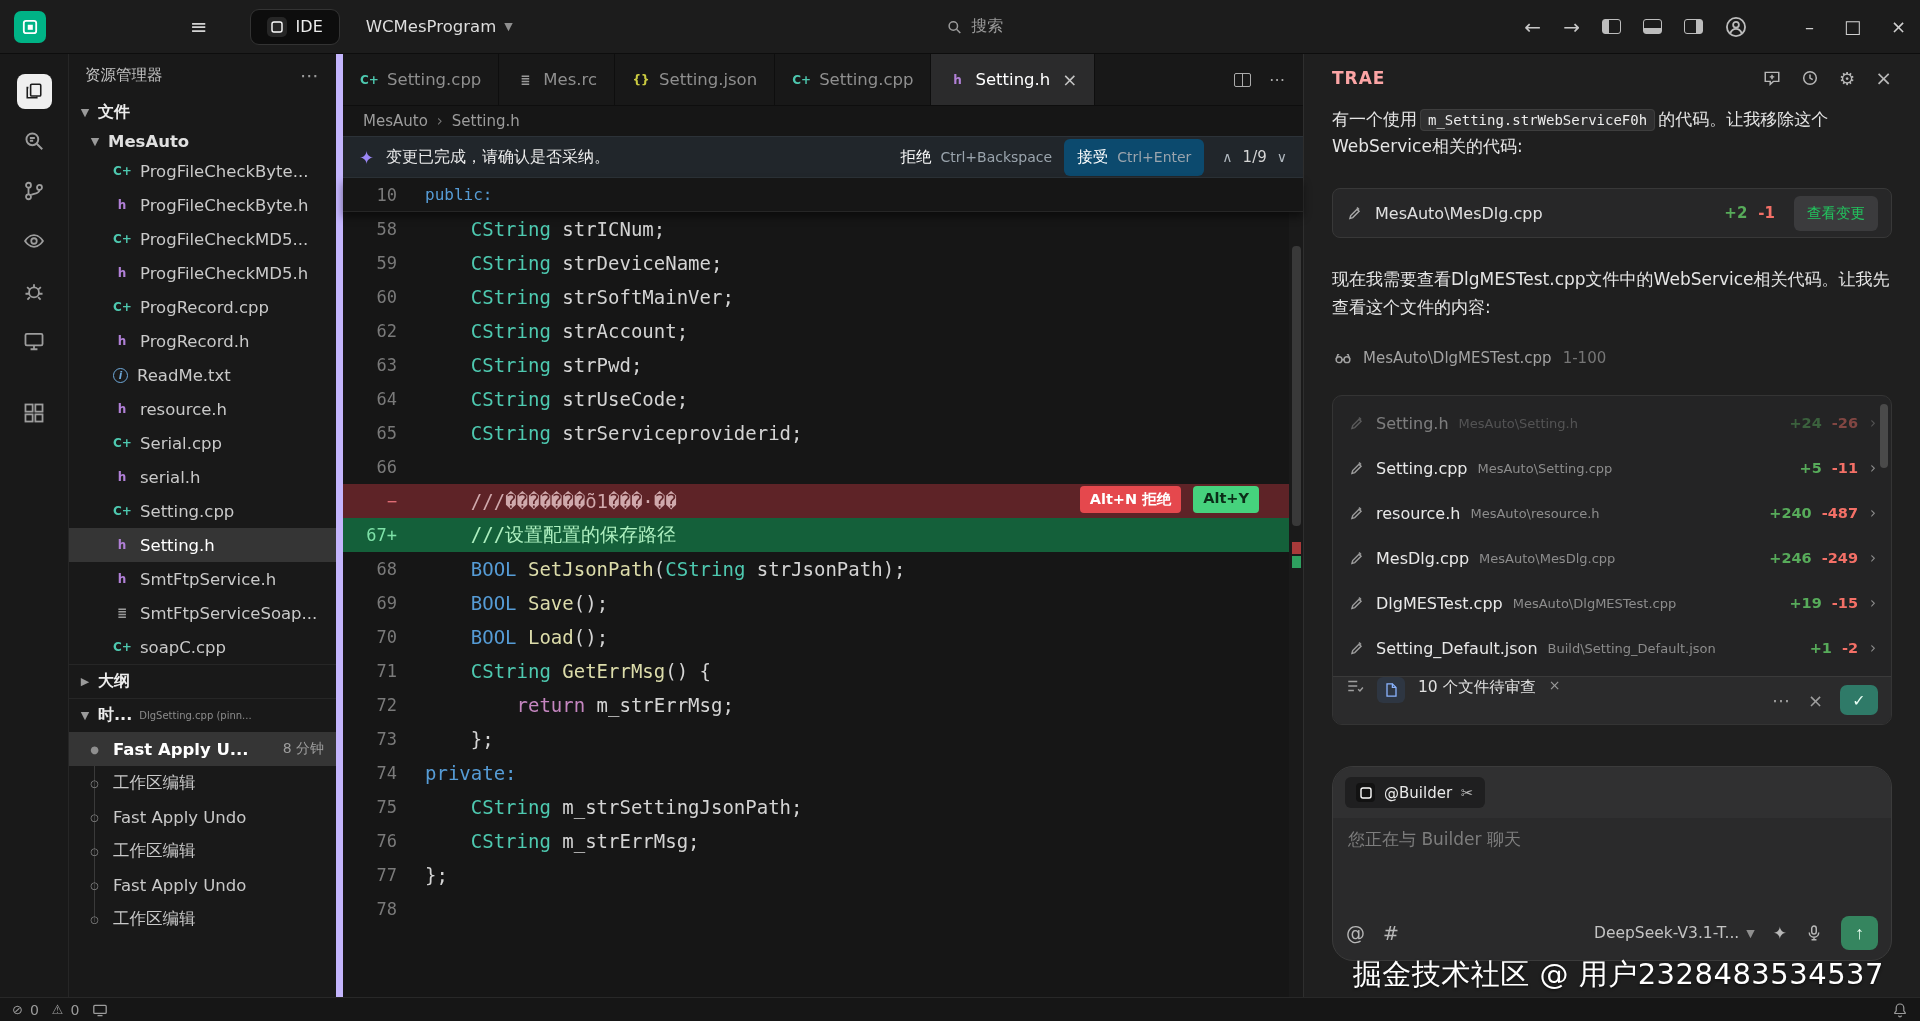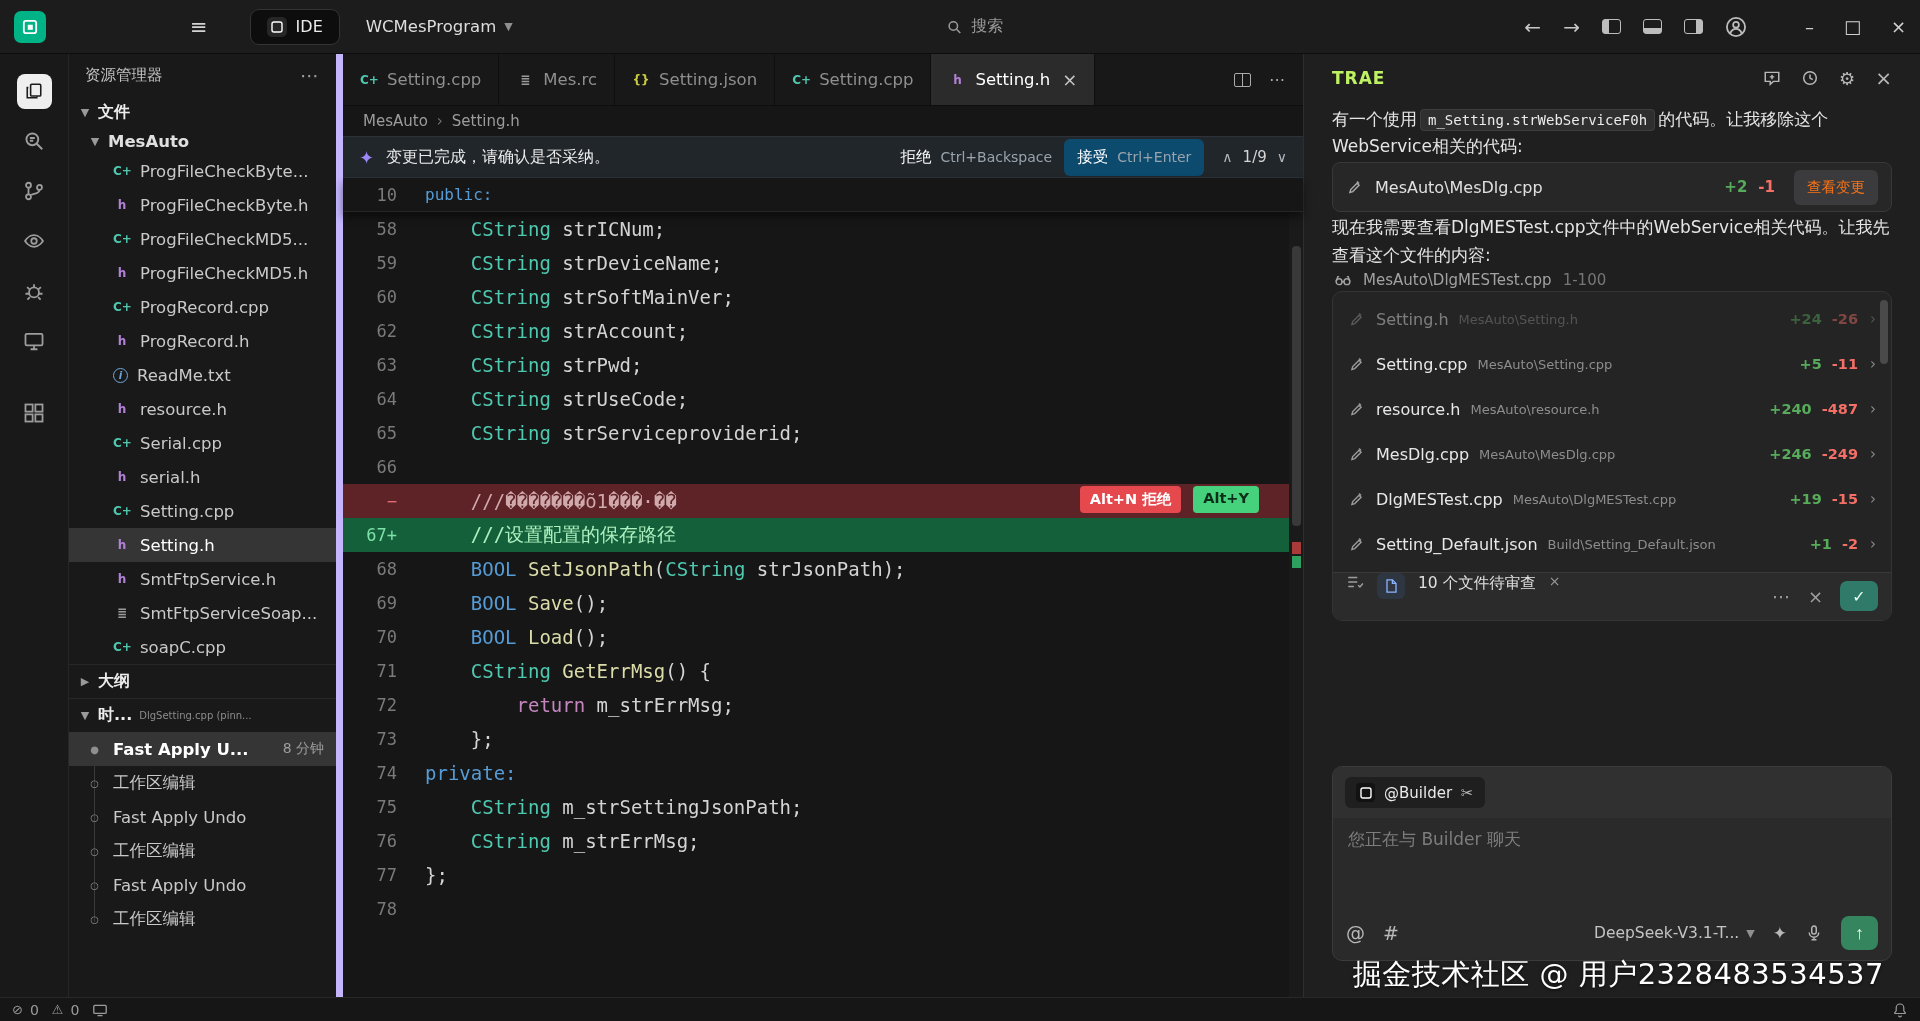--- a/index.html
+++ b/index.html
@@ -95,53 +95,53 @@
   .badge-rej{background:var(--badge_red,#e5484d);color:#fff;font-size:14.5px;font-weight:600;padding:4px 10px;border-radius:4px}
   .badge-acc{background:var(--badge_green,#46d27d);color:#0b2e18;font-size:14.5px;font-weight:700;padding:4px 10px;border-radius:4px}
   .code-scrollbar{position:absolute;top:0;right:0;bottom:0;width:14px;background:#1a1a1a}
   .cs-thumb{position:absolute;top:34px;right:2px;width:9px;height:280px;background:#393939;border-radius:4px}
   .cs-mark-del{position:absolute;top:330px;right:2px;width:9px;height:12px;background:#a83a3a}
   .cs-mark-add{position:absolute;top:344px;right:2px;width:9px;height:12px;background:#2ea05f}
 
   
   .trae{width:617px;flex:none;background:#1f1f1f;border-left:1px solid #2e2e2e;display:flex;flex-direction:column;overflow:hidden}
   .trae-header{height:48px;flex:none;display:flex;align-items:center;padding:0 28px;gap:16px}
-  .trae-title{font-size:17px;font-weight:700;color:#bef264;letter-spacing:1px}
+  .trae-title{font-size:17px;font-weight:700;color:#fca5a5;letter-spacing:1px}
   .th-icons{margin-left:auto;display:flex;align-items:center;gap:20px;color:#b8b8b8}
   .th-x{font-size:20px}
   .gear{font-size:18px}
-  .trae-scroll{flex:1;min-height:0;padding:4px 28px 0;display:flex;flex-direction:column;gap:2px;overflow:hidden}
+  .trae-scroll{flex:1;min-height:0;padding:4px 28px 0;display:flex;flex-direction:column;gap:28px;overflow:hidden}
   .chat-p{font-size:17px;line-height:1.6;color:#e5e5e5}
   .inline-code{font-family:"DejaVu Sans Mono","Liberation Mono",monospace;font-size:14px;background:#2f2f30;border:1px solid #3e3e3e;border-radius:4px;padding:2px 7px;color:#ececec;margin:0 3px}
   .change-card{height:50px;flex:none;background:#272728;border:1px solid #383838;border-radius:8px;display:flex;align-items:center;gap:11px;padding:0 13px;color:#a9a9a9}
   .cc-file{color:#e0e0e0;font-size:16px}
   .cc-add{margin-left:auto;color:var(--add,#57ab5a);font-weight:600;font-size:15px}
   .cc-del{color:var(--del,#f47067);font-weight:600;font-size:15px}
-  .cc-btn{background:#3b3b3d;border:none;color:#f97316;font-size:14.5px;border-radius:6px;padding:8px 13px;margin-left:8px;font-family:inherit}
+  .cc-btn{background:#3b3b3d;border:none;color:#22c55e;font-size:14.5px;border-radius:6px;padding:8px 13px;margin-left:8px;font-family:inherit}
   .tool-row{display:flex;align-items:center;gap:11px;color:#a2a2a2;font-size:15px;padding-left:2px}
   .tr-range{color:#767676}
   .files-card{flex:none;background:#242425;border:1px solid #343434;border-radius:10px;overflow:hidden}
   .files-list{position:relative;padding:5px 0}
   .file-row{height:45px;display:flex;align-items:center;gap:10px;padding:0 15px;color:#9a9a9a}
   .file-row.dim{opacity:.45}
   .fr-name{color:#e8e8e8;font-size:16px;white-space:nowrap}
   .fr-path{color:#8d8d8d;font-size:13px;flex:1;white-space:nowrap;overflow:hidden;text-overflow:ellipsis}
   .fr-add{color:var(--add,#57ab5a);font-size:14.5px;font-weight:600}
   .fr-del{color:var(--del,#f47067);font-size:14.5px;font-weight:600}
   .fr-chev{color:#8d8d8d;font-size:15px;margin-left:2px}
   .card-scroll{position:absolute;top:8px;right:3px;width:8px;height:64px;background:#4a4a4a;border-radius:4px}
   .review-bar{height:48px;background:#2b2b2c;border-top:1px solid #3a3a3a;display:flex;gap:13px;padding:0 13px}
   .rb-file{width:28px;height:26px;border-radius:6px;background:#2e3642;display:flex;align-items:center;justify-content:center;color:#8ab4ff}
   .rb-count{color:#e0e0e0;font-size:15.5px}
   .rb-x-small{color:#9a9a9a;font-size:14px}
   .rb-right{margin-left:auto;display:flex;align-items:center;gap:17px;color:#9e9e9e}
   .rb-dots{font-size:18px;letter-spacing:1px}
   .rb-close{font-size:18px}
   .rb-check{width:38px;height:30px;border-radius:7px;background:var(--check,#2f7a68);color:#eafff5;display:flex;align-items:center;justify-content:center;font-size:16px;border:none}
-  .input-box{flex:none;margin:16px 28px 36px;background:#2a2a2b;border:1px solid #3b3b3b;border-radius:10px;overflow:hidden}
+  .input-box{flex:none;margin:16px 28px 36px;background:#2a2a2b;border:1px solid #3b3b3b;border-radius:21px;overflow:hidden}
   .ctx-row{padding:10px 12px;background:#303031}
   .builder-chip{display:inline-flex;align-items:center;gap:9px;background:#1f1f20;border-radius:6px;padding:6px 11px;color:#e9e9e9;font-size:15px}
   .chip-logo{width:19px;height:19px;border-radius:4px;background:#121212;display:flex;align-items:center;justify-content:center;color:#fff}
   .scissors{color:#b5b5b5;font-size:15px}
   .input-area{padding:10px 15px;height:88px;color:#7d7d7d;font-size:17px}
   .input-toolbar{display:flex;align-items:center;gap:18px;padding:10px 13px;color:#b8b8b8}
   .it-glyph{font-size:19px}
   .model{margin-left:auto;display:flex;align-items:center;gap:7px;color:#c3c3c3;font-size:15.5px}
   .it-sparkle{color:#b8b8b8;font-size:17px}
   .send-btn{width:37px;height:34px;border-radius:8px;background:var(--send,#35855f);color:#eafff2;display:flex;align-items:center;justify-content:center;font-size:18px;border:none}

